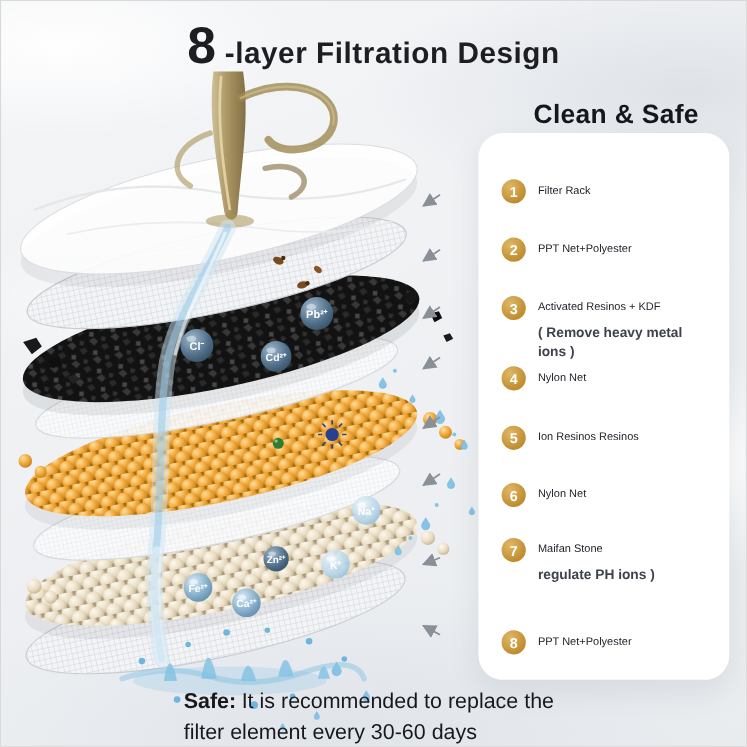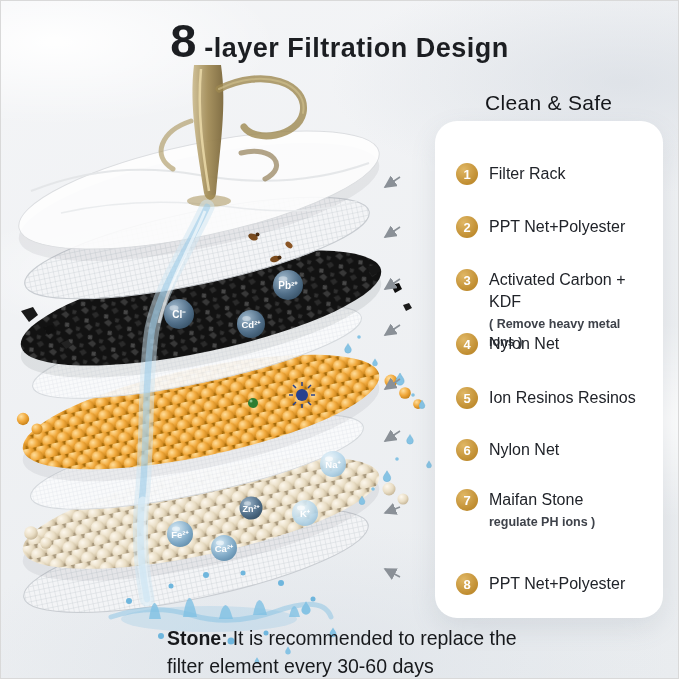--- a/index.html
+++ b/index.html
@@ -21,36 +21,36 @@
       linear-gradient(160deg, #f4f5f7, #e9ecef);
   }
   .title {
     position:absolute; top:12px; left:0; width:100%; text-align:center;
     color:var(--text-dark); z-index:3; font-weight:bold;
   }
   .title .big  { font-size:47px; letter-spacing:1px; }
   .title .rest { font-size:27px; margin-left:7px; letter-spacing:.5px; }
   .panel-heading {
     position:absolute; left:484px; top:90px; z-index:3;
-    font-size:21px; font-weight:normal; color:#15171b; letter-spacing:.3px;
+    font-size:24px; font-weight:bold; color:#15171b; letter-spacing:.3px;
   }
   .card {
     position:absolute; left:434px; top:120px; width:228px; height:497px; z-index:2;
     background:#fff; border-radius:22px;
     box-shadow:0 10px 26px rgba(96,108,124,.13);
   }
   .item { position:absolute; left:21px; width:190px; display:flex; gap:11px; align-items:flex-start; }
   .num {
     flex:0 0 22px; width:22px; height:22px; border-radius:50%;
     background:radial-gradient(circle at 35% 30%, #e0b765, var(--accent-gold) 72%);
     color:#fff; font-weight:bold; font-size:13px;
     display:flex; align-items:center; justify-content:center;
   }
   .itxt { display:flex; flex-direction:column; }
-  .lbl  { font-size:16px; color:#202329; line-height:22px; }
+  .lbl  { font-size:10px; color:#202329; line-height:22px; }
   .sub  { font-size:12.5px; color:#3e424a; line-height:18px; margin-top:2px;font-weight:bold; }
   .tips {
     position:absolute; left:166px; top:624px; z-index:3;
     font-size:19.5px; color:#17191c; line-height:1.42;
   }
   .tips b { margin-right:5px; }
   .tips span { white-space:pre-line;margin-top:43px; }
   .diagram { position:absolute; left:0; top:60px; z-index:1; }
   .iontxt {
     font-family:"Liberation Sans", sans-serif; font-weight:bold;
@@ -321,21 +321,21 @@
         </div>
         <div class="item" style="top: 95px;">
           <span class="num">2</span>
           <span class="itxt">
             <span class="lbl">PPT Net+Polyester</span>
           </span>
         </div>
         <div class="item" style="top: 148px;">
           <span class="num">3</span>
           <span class="itxt">
-            <span class="lbl">Activated Carbon + KDF</span>
+            <span class="lbl">Activated Resinos + KDF</span>
             <span class="sub">( Remove heavy metal ions )</span>
           </span>
         </div>
         <div class="item" style="top: 212px;">
           <span class="num">4</span>
           <span class="itxt">
             <span class="lbl">Nylon Net</span>
           </span>
         </div>
         <div class="item" style="top: 266px;">
@@ -360,17 +360,17 @@
         <div class="item" style="top: 452px;">
           <span class="num">8</span>
           <span class="itxt">
             <span class="lbl">PPT Net+Polyester</span>
           </span>
         </div>
       </div>
   </div>
 
   <div class="tips">
-    <b>Stone:</b><span>It is recommended to replace the
+    <b>Safe:</b><span>It is recommended to replace the
 filter element every 30-60 days</span>
   </div>
 
 </div>
 
 </body></html>

